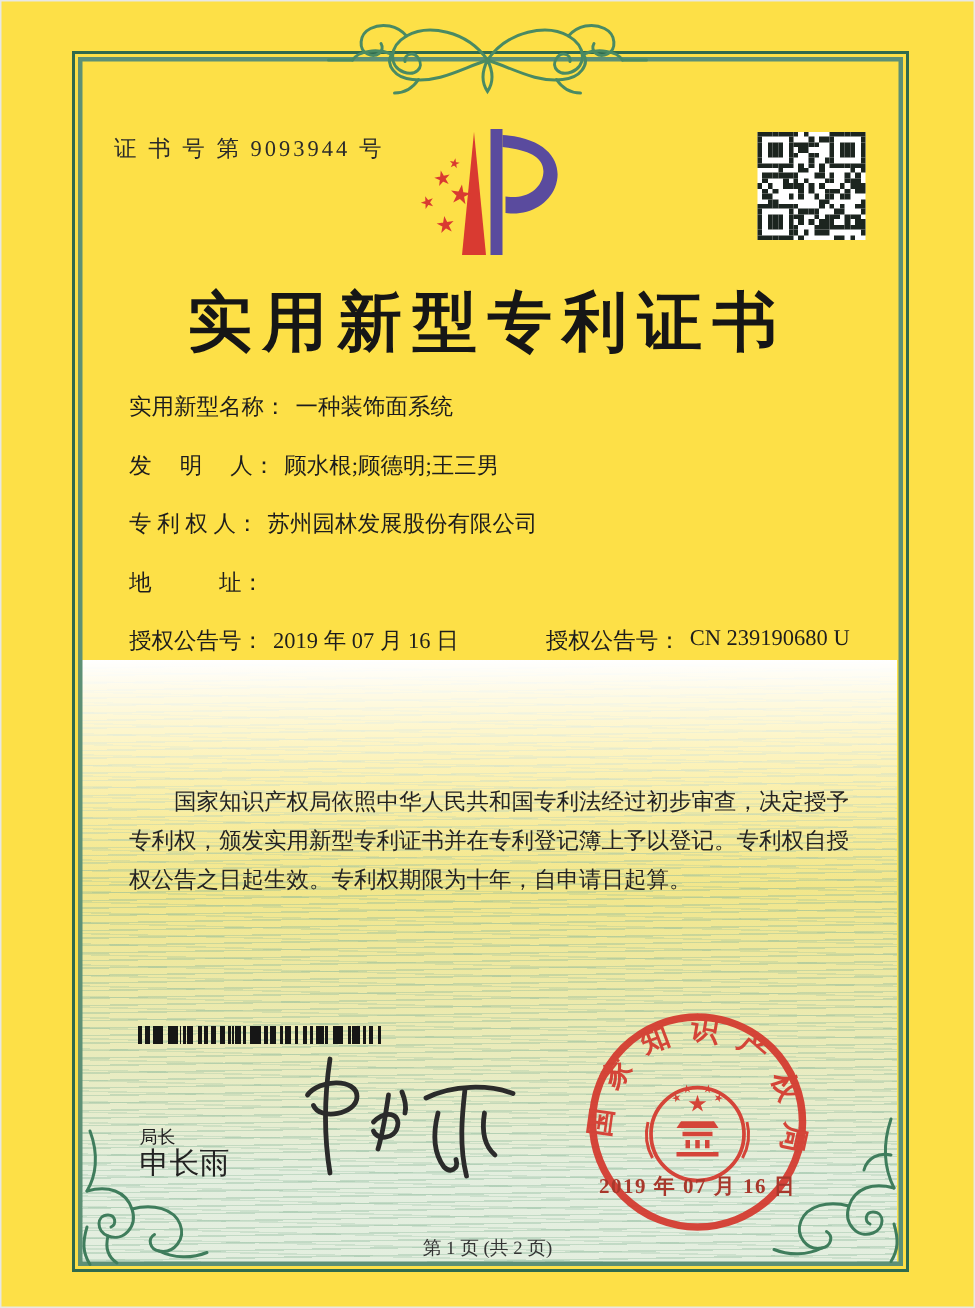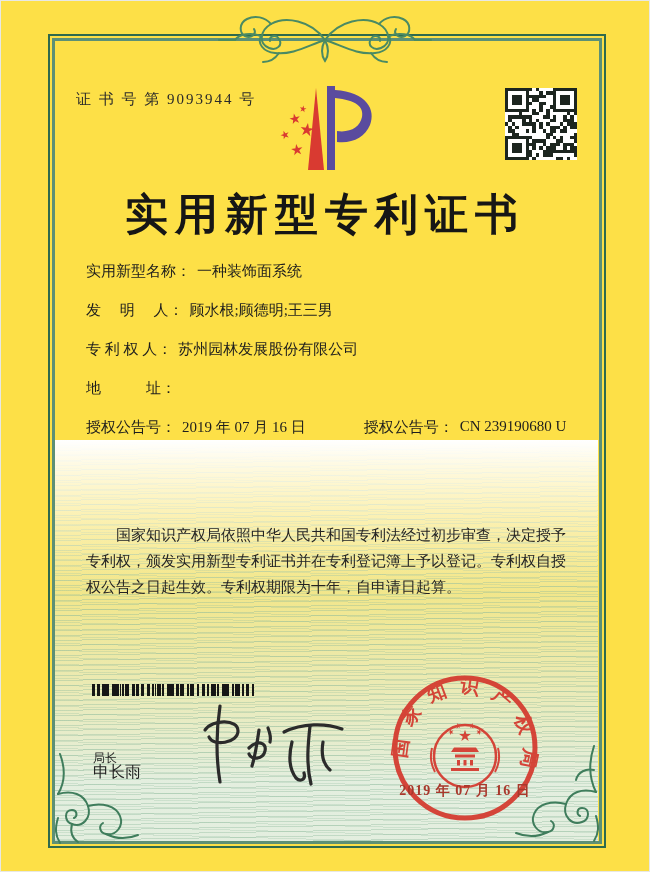--- a/index.html
+++ b/index.html
@@ -33,21 +33,21 @@
   .frow .pair2{margin-left:58px;display:flex;}
   .body-text{position:absolute;left:86px;top:522px;width:480px;font-size:15px;
              line-height:26px;text-align:justify;color:#232323;}
   .body-text p{margin:0;text-indent:2em;}
   .barcode{position:absolute;left:92px;top:684px;width:162px;height:12px;
     background:
       repeating-linear-gradient(90deg,#161616 0 2px,transparent 2px 5px),
       repeating-linear-gradient(90deg,#161616 0 1px,transparent 1px 7px),
       repeating-linear-gradient(90deg,#161616 0 3px,transparent 3px 11px);}
   .signer-title{position:absolute;left:93px;top:735px;font-size:12px;color:#222;margin-top:15px;}
-  .signer-name{position:absolute;left:93px;top:762px;font-size:16px;color:#222;}
+  .signer-name{position:absolute;left:93px;top:762px;font-size:20px;color:#222;}
   .signature{position:absolute;left:196px;top:700px;}
   .seal{position:absolute;left:385px;top:668px;opacity:0.93;}
   .seal-date{position:absolute;left:398px;top:782px;width:134px;text-align:center;
              font-size:14px;letter-spacing:1px;color:#a8382c;font-weight:700;}
   .page-info{position:absolute;left:0;top:824px;width:650px;text-align:center;
              font-size:12.5px;color:#333;}
   .orn-top{position:absolute;left:217px;top:10px;z-index:4;}
   .orn-bl{position:absolute;left:50px;top:750px;z-index:4;}
   .orn-br{position:absolute;left:512px;top:742px;z-index:4;}
 </style>
@@ -637,15 +637,16 @@
           <rect x="78.5" y="92" width="3" height="5.5"></rect>
           <rect x="85" y="92" width="3" height="5.5"></rect>
           <rect x="66" y="100" width="28" height="3"></rect>
         </g>
         <path d="M50,104 A33,33 0 0 1 47,80" fill="none" stroke="#d4392e" stroke-width="2"></path>
         <path d="M110,104 A33,33 0 0 0 113,80" fill="none" stroke="#d4392e" stroke-width="2"></path>
       </g>
     </svg>
     <div class="seal-date">2019 年 07 月 16 日</div>
 
+    <div class="page-info">第 1 页 (共 2 页)</div>
 
   </div>
 </div>
 
 </body></html>

